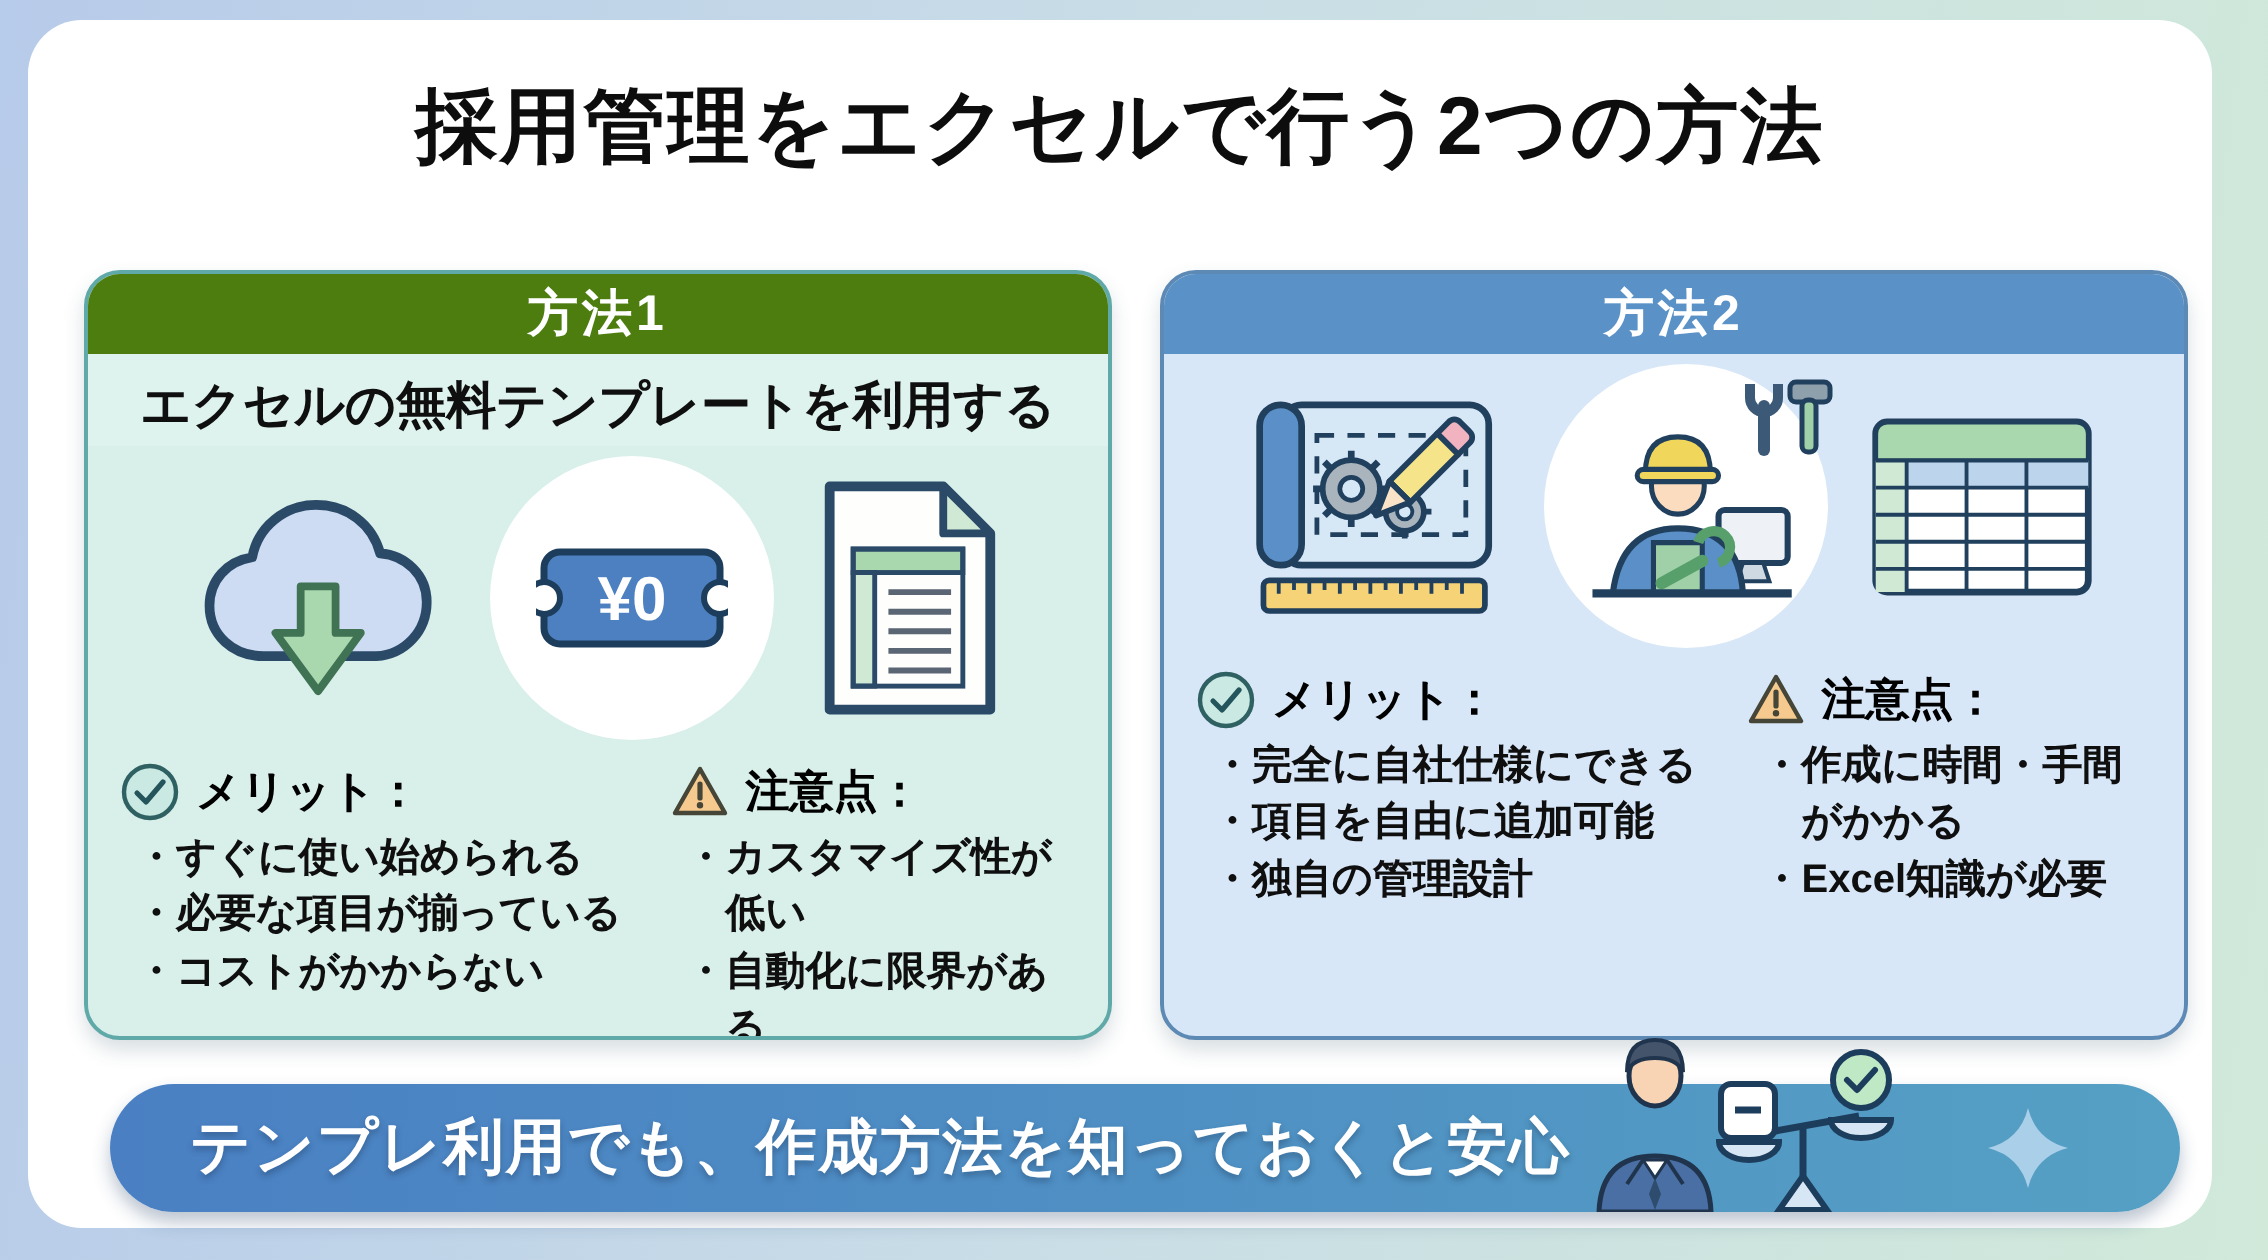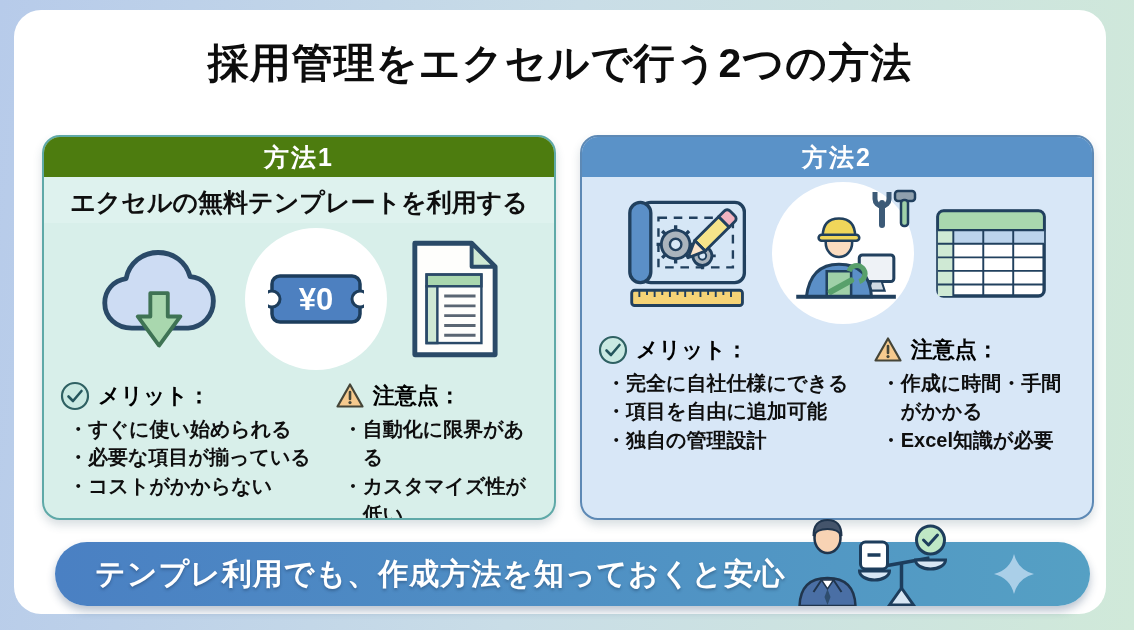--- a/index.html
+++ b/index.html
@@ -133,22 +133,22 @@
           <div class="pcol caution">
             <div class="phead">
               <svg width="30" height="30" viewBox="0 0 30 30">
                 <path d="M15 3.5 L27.5 25.5 H2.5 Z" fill="#f6ca8e" stroke="#454538" stroke-width="2.2" stroke-linejoin="round"></path>
                 <line x1="15" y1="11" x2="15" y2="18" stroke="#454538" stroke-width="2.6" stroke-linecap="round"></line>
                 <circle cx="15" cy="21.6" r="1.6" fill="#454538"></circle>
               </svg>
               <span>注意点：</span>
             </div>
             <ul class="plist">
+              <li>・カスタマイズ性が低い</li>
               <li>・自動化に限界がある</li>
-              <li>・カスタマイズ性が低い</li>
             </ul>
           </div>
         </div>
       </section>
 
       <section class="card blue">
         <header class="card-header">方法2</header>
 
         <div class="illus">
           <svg width="126" height="114" viewBox="0 0 132 118">

